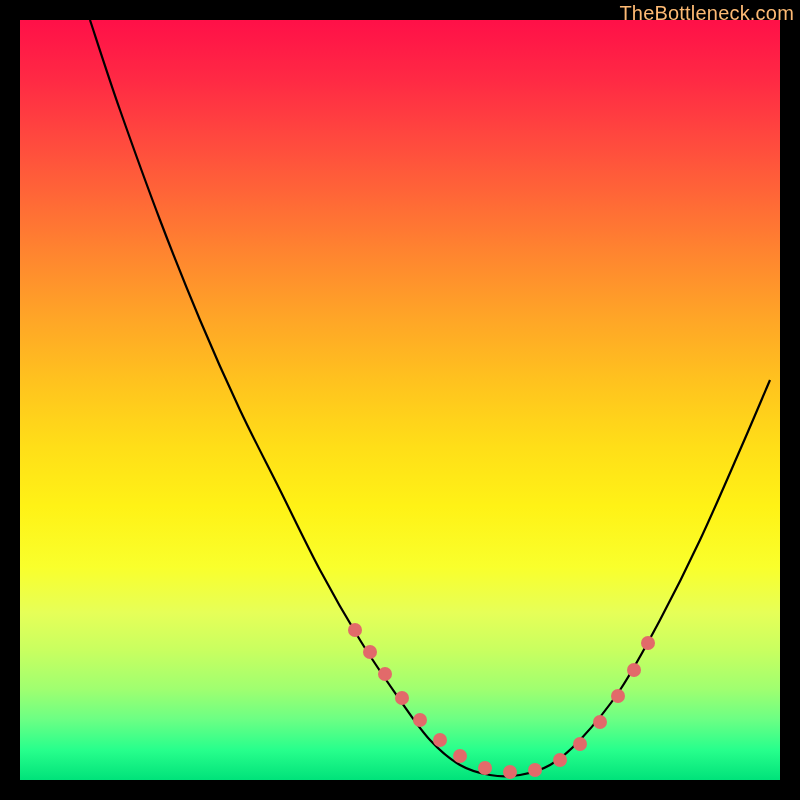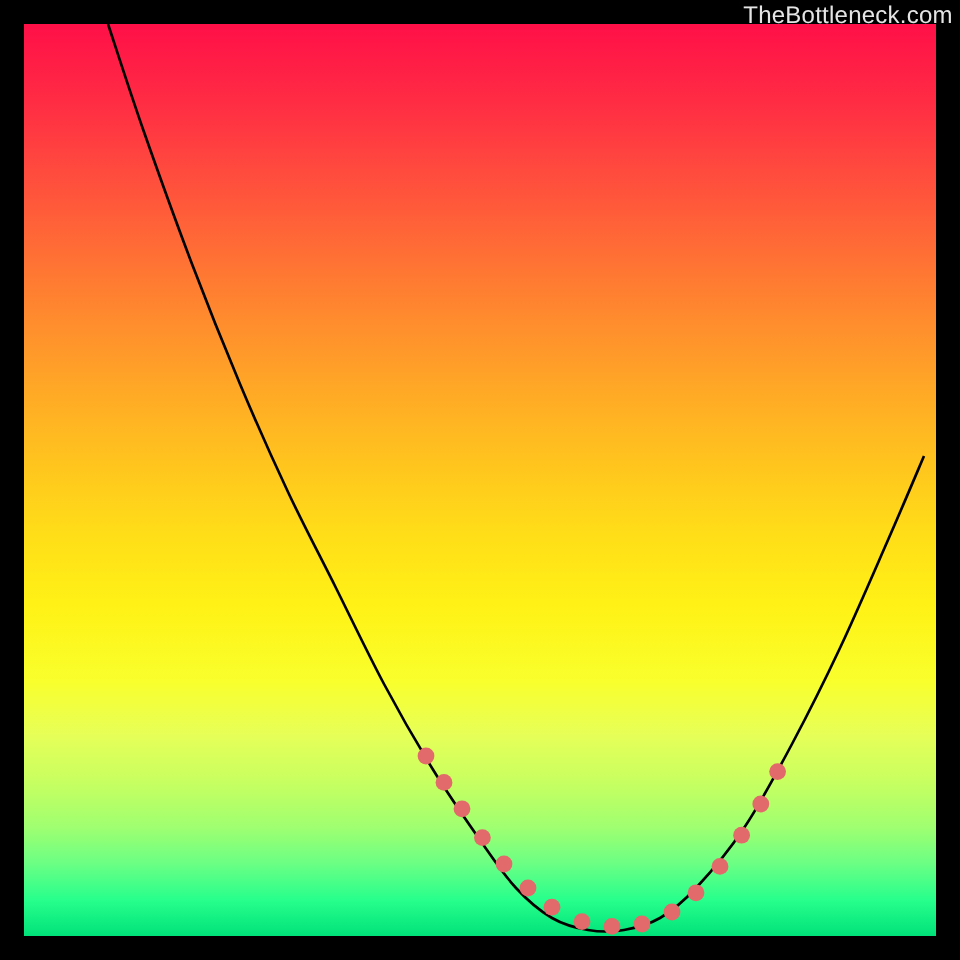--- a/index.html
+++ b/index.html
@@ -48,21 +48,21 @@
     left: 0;
     top: 0;
     width: 760px;
     height: 760px;
     overflow: visible;
   }
   .watermark {
     position: absolute;
     top: 2px;
     right: 6px;
-    color: #e5e5e5;
+    color: #fdba74;
     font-size: 20px;
     font-weight: 500;
     letter-spacing: 0.2px;
     user-select: none;
   }
 </style>
 </head>
 <body>
 
 <div class="stage">

